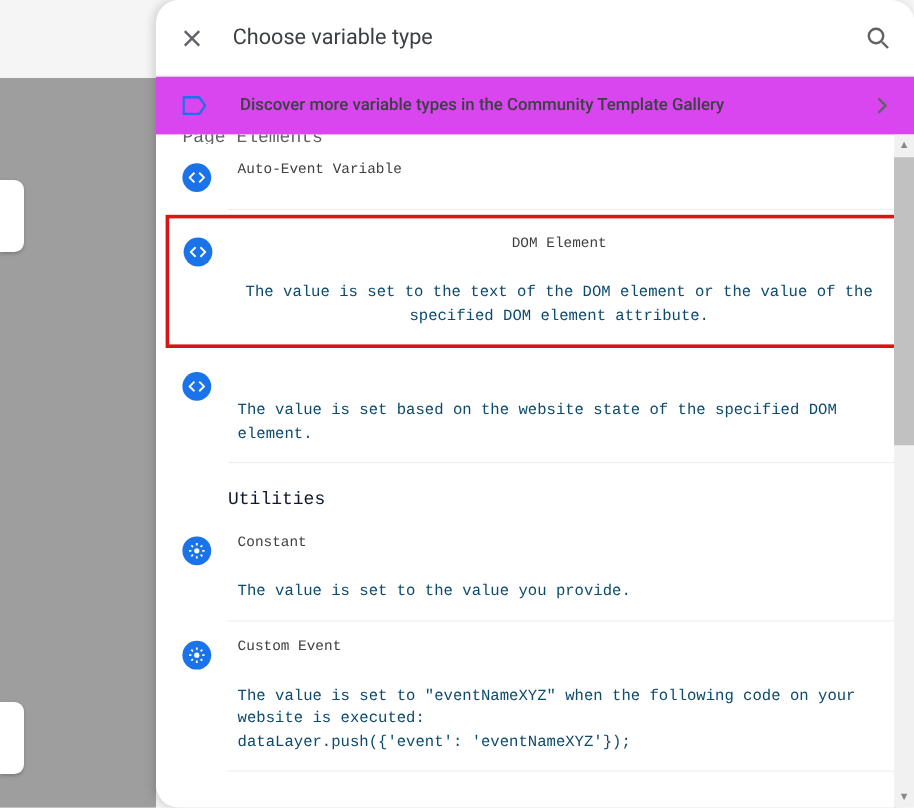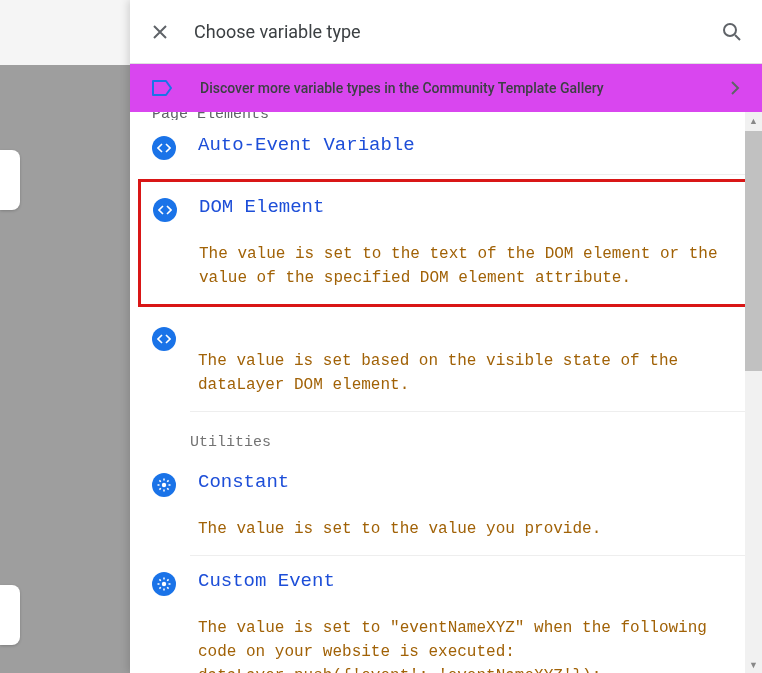--- a/index.html
+++ b/index.html
@@ -39,20 +39,21 @@
   }
   .panel {
     position: absolute;
     left: 130px; top: 0;
     width: 632px;
     height: 673px;
     background: #fff;
     box-shadow: -2px 0 8px rgba(0,0,0,.15);
     display: flex;
     flex-direction: column;
+    border-radius: 19px;
   }
   .header {
     height: 64px;
     display: flex;
     align-items: center;
     padding: 0 18px;
     border-bottom: 1px solid #e0e0e0;
     gap: 22px;
   }
   .close-btn {
@@ -102,21 +103,21 @@
     font-size: 15px;
     color: #5f6368;
     padding: 0 22px 4px 22px;
     margin-top: -6px;
     overflow: hidden;
     height: 14px;
     position: relative;
   }
   .section-heading-full {
     font-size: 15px;
-    color: #737373;
+    color: #0f172a;
     padding: 22px 22px 6px 60px;
   }
   .item {
     display: flex;
     align-items: flex-start;
     padding: 14px 22px;
     gap: 22px;
     cursor: pointer;
   }
   .item-sep {
@@ -128,36 +129,36 @@
     width: 24px; height: 24px;
     border-radius: 50%;
     background: #1a73e8;
     flex-shrink: 0;
     display: flex; align-items: center; justify-content: center;
     color: #fff;
     margin-top: 2px;
   }
   .item-body { flex: 1; }
   .item-title {
-    font-size: 19px;
-    color: #1d4ed8;
+    font-size: 12px;
+    color: #404040;
     font-weight: 500;
     margin-bottom: 2px;
   }
   .item-desc {
-    font-size: 16px;
-    color: #a16207;
+    font-size: 13px;
+    color: #0c4a6e;
     line-height: 1.5;
     margin-top: 24px;
   }
   .highlight-box {
     border: 3px solid #d91616;
     margin: 4px 14px 4px 8px;
   }
-  .highlight-box .item { padding: 14px 12px; }
+  .highlight-box .item { padding: 14px 12px; text-align: center; }
   .brand {
     display: flex;
     align-items: center;
     justify-content: center;
     gap: 8px;
     margin-top: 30px;
     padding: 0 20px;
   }
   .brand-name {
     font-size: 28px;
@@ -257,21 +258,21 @@
         </div>
       </div>
 
       <div class="item">
         <span class="item-icon">
           <svg width="14" height="10" viewBox="0 0 14 10">
               <path d="M5 1 L1 5 L5 9 M9 1 L13 5 L9 9" stroke="#fff" stroke-width="1.6" fill="none"></path>
             </svg>
         </span>
         <div class="item-body">
-          <div class="item-desc">The value is set based on the visible state of the dataLayer DOM element.</div>
+          <div class="item-desc">The value is set based on the website state of the specified DOM element.</div>
         </div>
       </div>
       <div class="item-sep"></div>
 
       <div class="section-heading-full">Utilities</div>
 
       <div class="item">
         <span class="item-icon">
           <svg width="14" height="14" viewBox="0 0 14 14">
               <circle cx="7" cy="7" r="2.2" fill="#fff"></circle>

